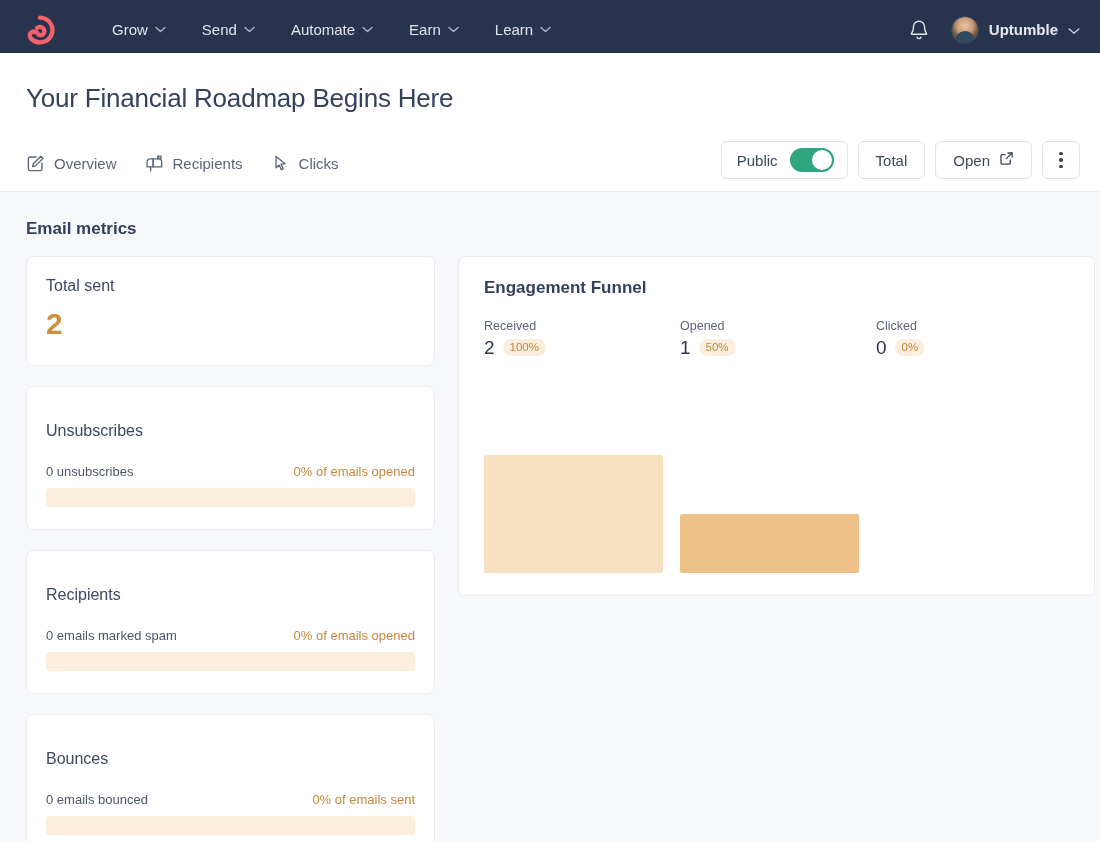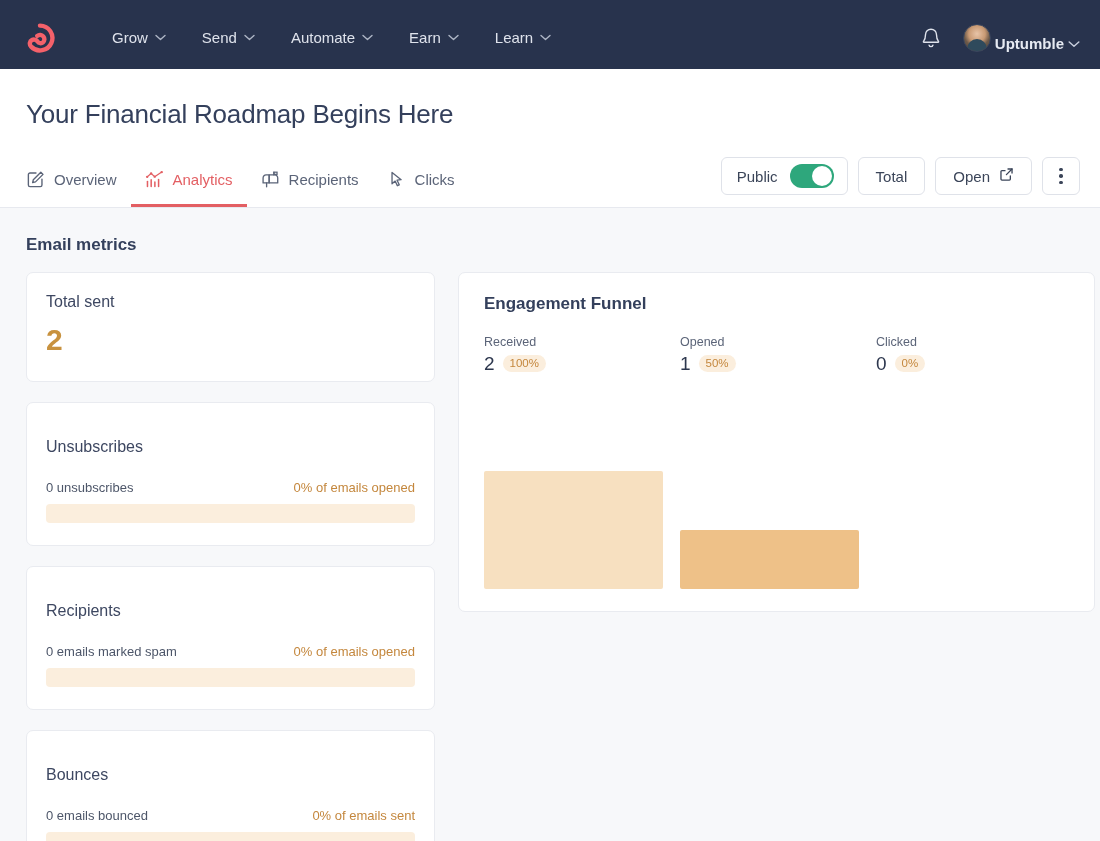--- a/index.html
+++ b/index.html
@@ -6,21 +6,21 @@
   html, body {
     width: 1100px; height: 841px;
     font-family: "Liberation Sans", sans-serif;
     background: #f7f8fa;
     overflow: hidden;
     -webkit-font-smoothing: antialiased;
   }
 
   
   .topnav {
-    height: 69px;
+    height: 53px;
     background: #28334d;
     display: flex;
     align-items: center;
     padding: 6px 20px 0 24px;
     position: relative;
   }
   .logo {
     width: 32px; height: 32px;
     flex: 0 0 32px;
     display: flex; align-items: center; justify-content: center;
@@ -42,21 +42,21 @@
   }
   .nav-item .caret { display: inline-flex; opacity: .85; }
   .nav-right {
     margin-left: auto;
     display: flex;
     align-items: center;
     gap: 22px;
   }
   .bell { cursor: pointer; display: flex; }
   .user-chip {
-    display: flex; align-items: flex-end; gap: 4px;
+    display: flex; align-items: center; gap: 10px;
     cursor: pointer;
   }
   .avatar {
     width: 28px; height: 28px; border-radius: 50%;
     background: radial-gradient(circle at 50% 34%, #e8c4a8 0%, #c99a74 38%, #6d5a4a 60%, #4a4036 100%);
     overflow: hidden; position: relative;
     border: 1px solid #3b465e;
   }
   .avatar::after {
     content: "";
@@ -291,38 +291,20 @@
       <div class="tab">
         <span>
           <svg width="19" height="19" viewBox="0 0 20 20">
             <path d="M10.5 3.2H4.2A1.7 1.7 0 0 0 2.5 4.9v10.9a1.7 1.7 0 0 0 1.7 1.7h10.9a1.7 1.7 0 0 0 1.7-1.7V9.6" fill="none" stroke="#5b6478" stroke-width="1.45" stroke-linecap="round" stroke-linejoin="round"></path>
             <path d="M15.6 2.3 17.9 4.6 10 12.5l-3 .7.7-3z" fill="none" stroke="#5b6478" stroke-width="1.45" stroke-linejoin="round"></path>
           </svg>
         </span>
         <span>Overview</span>
       </div>
 
-      <div class="tab active">
-        <span>
-          <svg width="19" height="19" viewBox="0 0 20 20">
-            <path d="M2.3 7.2 6.4 3.6 10.2 7 17.6 2.2" fill="none" stroke="#e35f63" stroke-width="1.3" stroke-linecap="round" stroke-linejoin="round"></path>
-            <circle cx="2.3" cy="7.2" r="1.25" fill="#e35f63"></circle>
-            <circle cx="6.4" cy="3.6" r="1.25" fill="#e35f63"></circle>
-            <circle cx="10.2" cy="7" r="1.25" fill="#e35f63"></circle>
-            <circle cx="17.6" cy="2.2" r="1.25" fill="#e35f63"></circle>
-            <g stroke="#e35f63" stroke-width="1.6" stroke-linecap="round">
-              <line x1="2.6" y1="12" x2="2.6" y2="17.4"></line>
-              <line x1="6.5" y1="10.4" x2="6.5" y2="17.4"></line>
-              <line x1="10.4" y1="12.6" x2="10.4" y2="17.4"></line>
-              <line x1="14.3" y1="10" x2="14.3" y2="17.4"></line>
-            </g>
-          </svg>
-        </span>
-        <span>Analytics</span>
-      </div>
 
       <div class="tab">
         <span>
           <svg width="19" height="19" viewBox="0 0 20 20">
             <path d="M2.2 8.3a3.1 3.1 0 0 1 3.1-3.1h3.3v8.4H2.2z" fill="none" stroke="#5b6478" stroke-width="1.4" stroke-linejoin="round"></path>
             <path d="M8.6 5.2h5.9a3.1 3.1 0 0 1 3.1 3.1v5.3H8.6z" fill="none" stroke="#5b6478" stroke-width="1.4" stroke-linejoin="round"></path>
             <line x1="5.9" y1="13.6" x2="5.9" y2="17.6" stroke="#5b6478" stroke-width="1.4" stroke-linecap="round"></line>
             <line x1="13.6" y1="2.3" x2="13.6" y2="5.2" stroke="#5b6478" stroke-width="1.4" stroke-linecap="round"></line>
             <rect x="13.6" y="2.3" width="3.3" height="2.3" fill="none" stroke="#5b6478" stroke-width="1.3"></rect>
           </svg>

